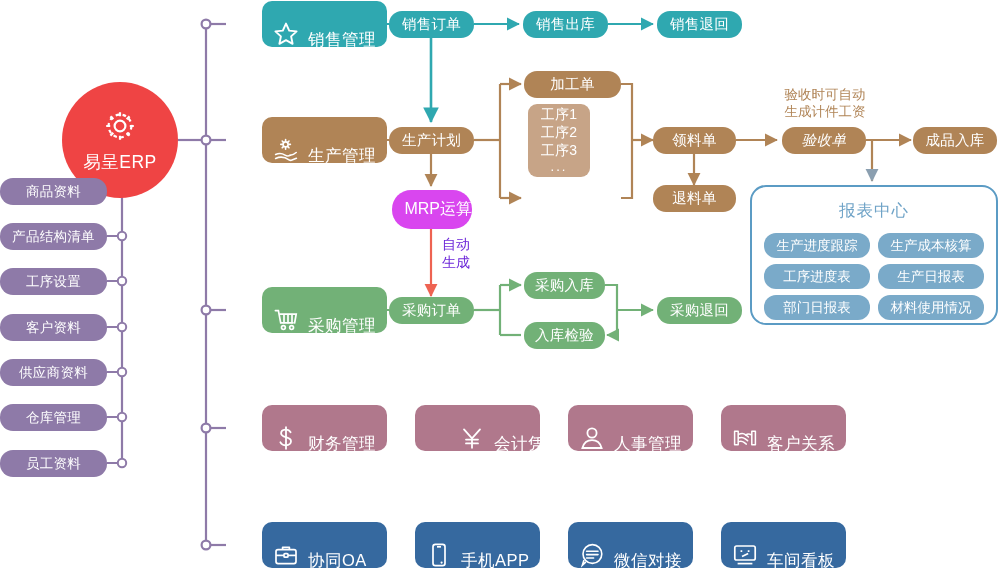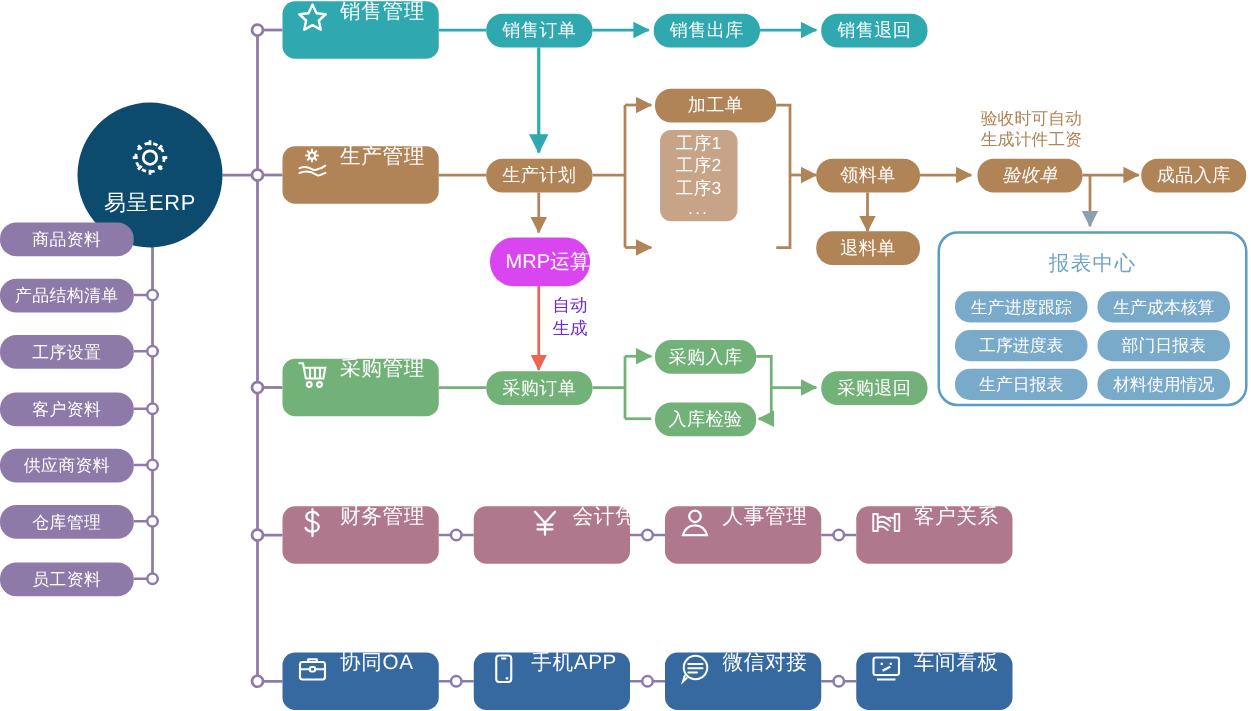--- a/index.html
+++ b/index.html
@@ -2,33 +2,33 @@
 <html><head>
 <meta charset="utf-8">
 <style>
   html,body{margin:0;padding:0;background:#ffffff;}
   body{width:1001px;height:569px;overflow:hidden;
        font-family:"Liberation Sans","DejaVu Sans",sans-serif;}
   #stage{position:relative;width:1001px;height:569px;}
 
   svg.wires{position:absolute;left:0;top:0;width:1001px;height:569px;}
 
-  .node{position:absolute;box-sizing:border-box;display:flex;align-items:flex-start;
+  .node{position:absolute;box-sizing:border-box;display:flex;align-items:flex-end;
         justify-content:center;color:#fff;border-radius:20px;
-        white-space:nowrap;line-height:1;}
+        white-space:nowrap;line-height:1;margin-left:36px;}
 
   
   .mod{width:125px;height:46px;border-radius:10px;gap:9px;font-size:16px;
        justify-content:flex-start;padding-left:11px;}
   .mod .ico{width:26px;height:26px;flex:0 0 26px;display:block;}
   .mod .lbl{font-size:16.5px;letter-spacing:.5px;}
 
   
   .hub{position:absolute;width:116px;height:116px;border-radius:50%;
-       background:#0c4a6e;color:#fff;display:flex;flex-direction:column;
+       background:#ef4444;color:#fff;display:flex;flex-direction:column;
        align-items:center;justify-content:center;gap:4px;}
   .hub .ico{width:40px;height:40px;display:block;}
   .hub .lbl{font-size:17.5px;letter-spacing:.5px;}
 
   
   .side{position:absolute;width:107px;height:27px;border-radius:13px;
         background:#8e7aa8;color:#fff;display:flex;align-items:center;
         justify-content:center;font-size:13.5px;letter-spacing:.3px;}
 
   
@@ -276,22 +276,22 @@
     <div>自动</div>
     <div>生成</div>
   </div>
 
   <div class="report">
     <div class="rtitle">报表中心</div>
     <div class="grid">
       <div class="rchip">生产进度跟踪</div>
       <div class="rchip">生产成本核算</div>
       <div class="rchip">工序进度表</div>
+      <div class="rchip">生产日报表</div>
       <div class="rchip">部门日报表</div>
-      <div class="rchip">生产日报表</div>
       <div class="rchip">材料使用情况</div>
     </div>
   </div>
 
   <div class="node mod" style="left:226px;top:287px;background:#72b177;">
     <span class="ico">
       <svg viewBox="0 0 26 26" fill="none" stroke="#fff" stroke-width="1.7" stroke-linecap="round">
         <path d="M2.4 3.6h3l2.3 12.2h12.3"></path>
         <path d="M7 7.2h16.2l-1.6 8.8"></path>
         <path d="M11 7.6v8 M15 7.6v8 M19 7.6v8"></path>

